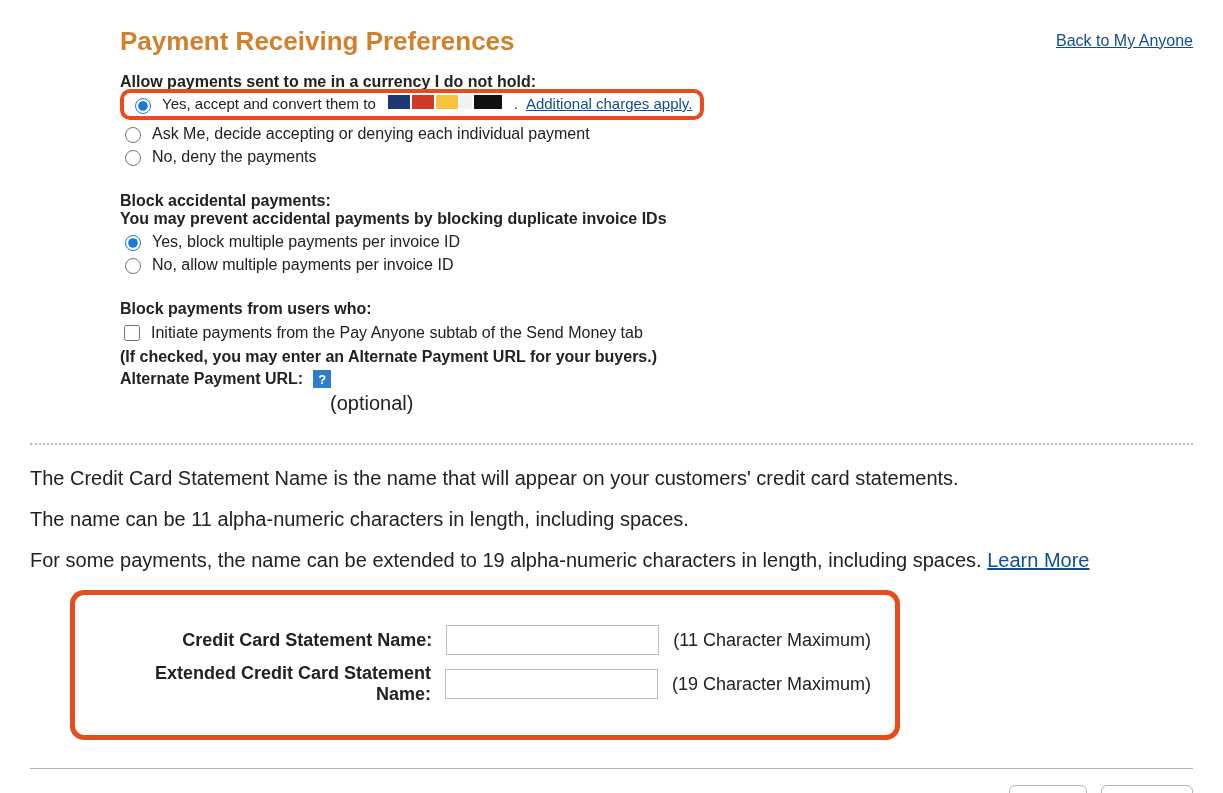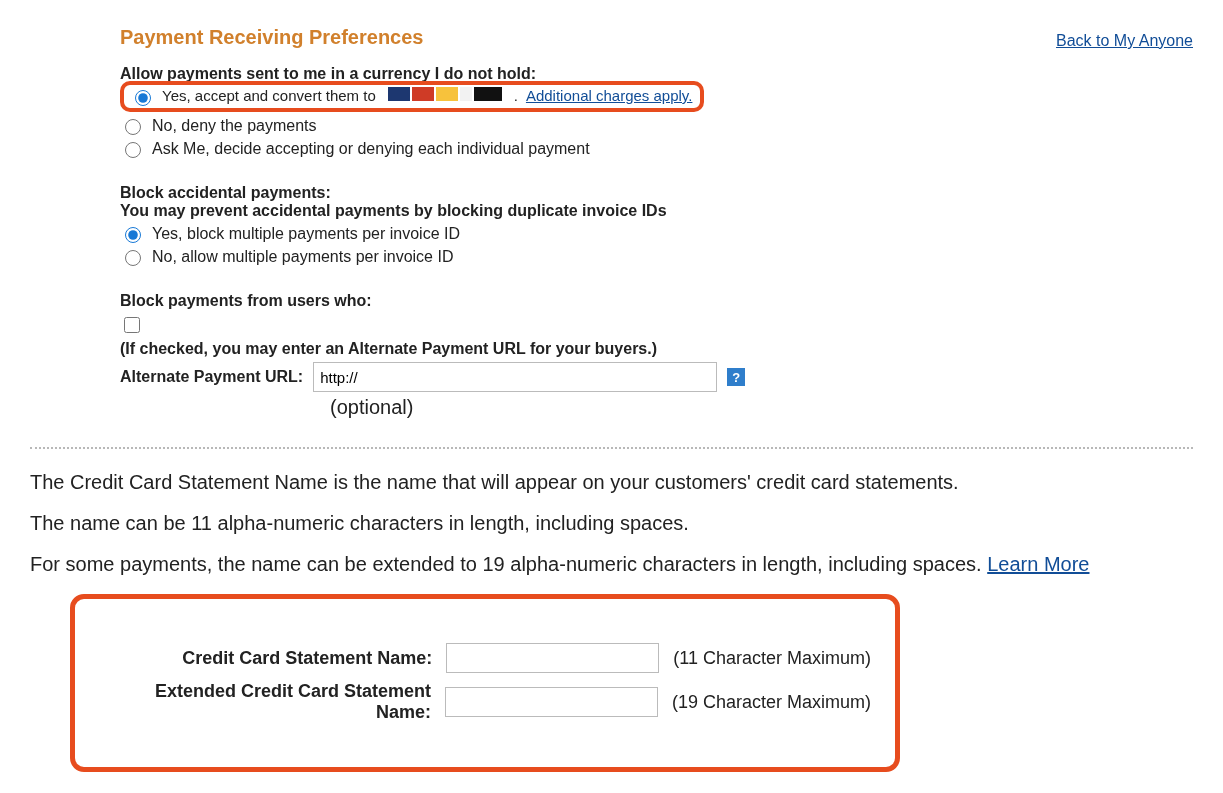--- a/index.html
+++ b/index.html
@@ -17,21 +17,21 @@
     padding:20px 30px 30px 30px;
   }
   .header-row{
     display:flex;
     justify-content:space-between;
     align-items:flex-start;
     padding-left:90px;
   }
   h1{
     color:#d1802c;
-    font-size:20px;
+    font-size:26px;
     font-weight:700;
     margin:6px 0 12px 0;
   }
   a.lnk, span.lnk{
     color:#114d97;
     text-decoration:underline;
     cursor:pointer;
   }
   a.back{
     margin-top:12px;
@@ -119,21 +119,21 @@
     margin:28px 0 22px 0;
   }
   .body-p{
     font-size:20px;
     margin:18px 0;
     color:#222;
   }
   .cc-box{
     border:5px solid #e74c1e;
     border-radius:14px;
-    padding:36px 24px;
+    padding:22px 24px;
     margin:16px 0 0 40px;
     width:830px;
     box-sizing:border-box;
   }
   .cc-row{
     display:flex;
     align-items:center;
     gap:14px;
     margin:8px 0;
     font-size:18px;
@@ -193,26 +193,26 @@
           <span class="rb b3"></span>
           <span class="rb b4"></span>
           <span class="rb b5"></span>
       </span>
       <span>. </span>
       <span class="lnk">Additional charges apply.</span>
     </div>
 
     <div class="radio-row">
       <input type="radio" style="">
+      <span>Ask Me, decide accepting or denying each individual payment</span>
+    </div>
+
+    <div class="radio-row">
+      <input type="radio" style="">
       <span>No, deny the payments</span>
-    </div>
-
-    <div class="radio-row">
-      <input type="radio" style="">
-      <span>Ask Me, decide accepting or denying each individual payment</span>
     </div>
 
     <div class="block-spacer"></div>
 
     
     <div class="q">Block accidental payments:</div>
     <div class="q" style="margin-top:0">You may prevent accidental payments by blocking duplicate invoice IDs</div>
 
     <div class="radio-row">
       <input type="radio" checked="" style="">
@@ -222,26 +222,26 @@
       <input type="radio" style="">
       <span>No, allow multiple payments per invoice ID</span>
     </div>
 
     <div class="block-spacer"></div>
 
     
     <div class="q">Block payments from users who:</div>
     <div class="check-row">
       <input type="checkbox" style="">
+      <span>Initiate payments from the Pay Anyone subtab of the Send Money tab</span>
     </div>
     <div class="q" style="margin-top:2px">(If checked, you may enter an Alternate Payment URL for your buyers.)</div>
 
     <div class="url-row">
       <span class="lbl">Alternate Payment URL:</span>
-      <input type="text" value="http://" style="">
       <span class="help-icon">?</span>
     </div>
     <div class="optional">(optional)</div>
   </div>
 
   <hr class="dotted">
 
   <div>
     <p class="body-p">The Credit Card Statement Name is the name that will appear on your customers' credit card statements.</p>
     <p class="body-p">The name can be 11 alpha-numeric characters in length, including spaces.</p>

